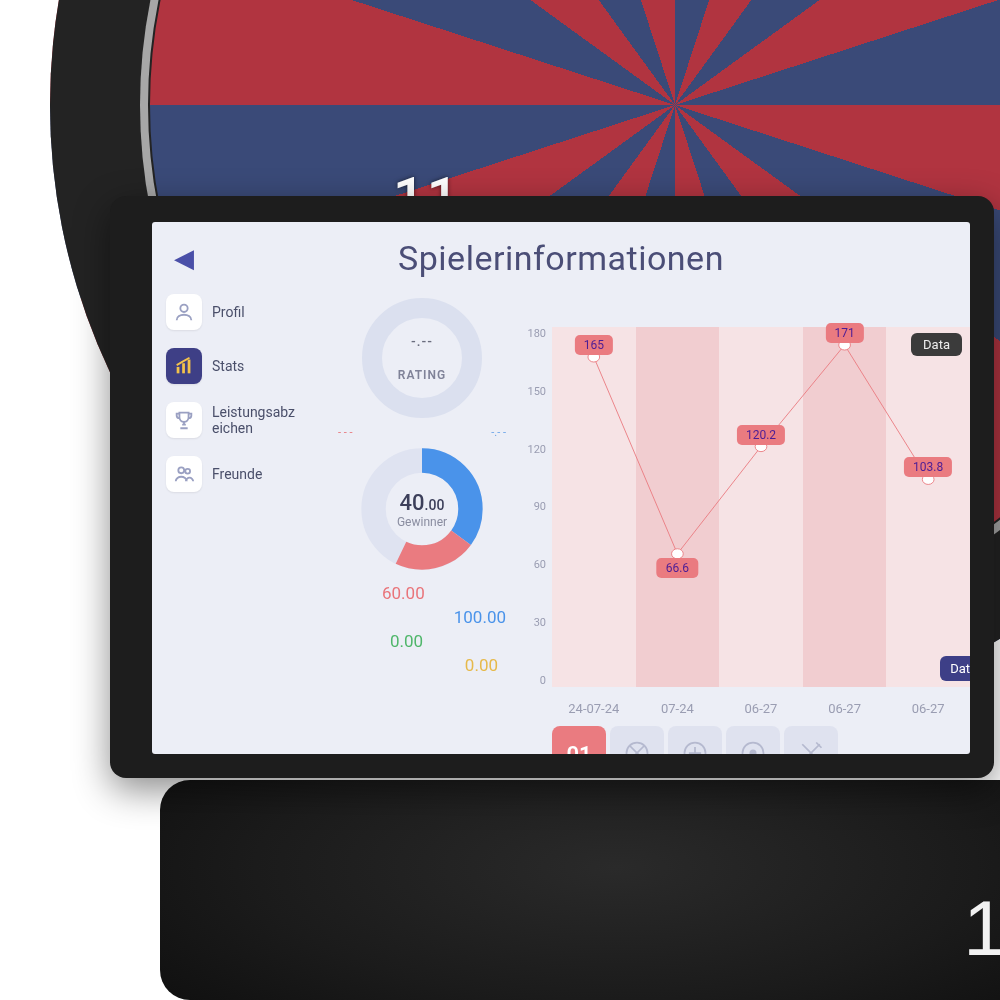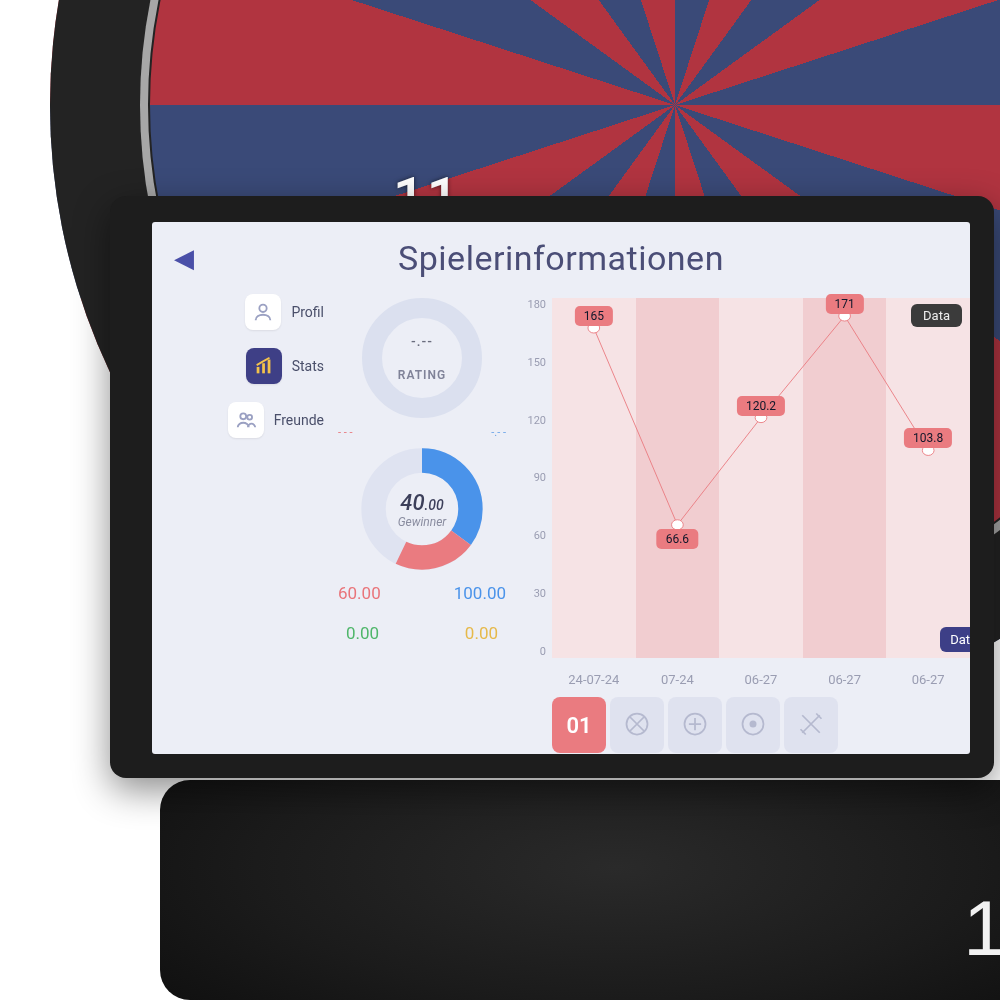--- a/index.html
+++ b/index.html
@@ -95,21 +95,21 @@
   }
 
   
   .sidebar {
     width: 180px; padding: 0 8px 0 14px;
     display: flex; flex-direction: column; gap: 18px;
   }
   .side-item {
     display: flex; align-items: center; gap: 10px;
     cursor: pointer;
-    color: #4a4f6a; font-size: 14px; justify-content: flex-end;
+    color: #4a4f6a; font-size: 14px;
   }
   .side-icon {
     width: 36px; height: 36px;
     border-radius: 8px;
     display: flex; align-items: center; justify-content: center;
     background: #fff;
     box-shadow: 0 1px 2px rgba(0,0,0,.08);
     flex-shrink: 0;
   }
   .side-icon svg { width: 22px; height: 22px; }
@@ -140,47 +140,49 @@
     font-size: 11px;
   }
   .dash-row .red { color: #e9747a; }
   .dash-row .blue { color: #6aa3e8; }
 
   .donut-wrap { position: relative; width: 128px; height: 128px; margin: 0 auto; }
   .donut-svg { width: 128px; height: 128px; transform: rotate(-90deg); }
   .donut-center {
     position: absolute; inset: 0;
     display: flex; flex-direction: column;
-    align-items: center; justify-content: center; font-style: italic;
+    align-items: center; justify-content: center;
   }
   .donut-val { font-size: 22px; color: #3c3f5a; font-weight: 500; }
   .donut-val .dec { font-size: 14px; }
   .donut-sub { font-size: 12px; color: #8a8da0; }
 
   .four-nums {
     margin-top: 10px;
-    display: grid; grid-template-columns: 1fr 1fr;
+    display: grid; grid-template-columns: 1fr;
     font-size: 17px;
-    row-gap: 20px;
+    row-gap: 4px;
+    margin-left: 44px;
   }
   .four-nums .n-red { color: #e9747a; text-align: left; padding-left:6px;}
   .four-nums .n-blue { color: #4a93ea; text-align: right; padding-right:6px;}
   .four-nums .n-green { color: #4fb66a; text-align: left; padding-left:14px;}
   .four-nums .n-yellow { color: #e6b94a; text-align: right; padding-right:14px;}
 
   
   .chartcol {
     flex: 1;
     position: relative;
     padding: 0 0 0 10px;
   }
   .chart-area {
     position: relative;
     height: 378px;
     display: flex;
+    margin-top: 29px;
   }
   .y-axis {
     width: 30px;
     display: flex; flex-direction: column;
     justify-content: space-between;
     text-align: right;
     font-size: 11px; color: #9a9db2;
     padding: 4px 6px 14px 0;
   }
   .plot {
@@ -211,21 +213,21 @@
     bottom: 18px;
     text-align: center;
     font-size: 12px; color: #9497ab;
     letter-spacing: .4px;
     pointer-events: none;
   }
 
   .pt-label {
     position: absolute;
     transform: translate(-50%, -110%);
-    background: #ea7b80; color: #0f172a;
+    background: #ea7b80; color: #4c1d95;
     font-size: 12px; padding: 3px 9px;
     border-radius: 5px;
     white-space: nowrap;
   }
   .pt-label.below { transform: translate(-50%, 20%); }
 
   .x-axis {
     display: flex;
     font-size: 13px; color: #9a9db2;
     padding-left: 30px;
@@ -288,20 +290,31 @@
             <svg viewBox="0 0 24 24">
               <rect x="4" y="13" width="3" height="7" fill="#f2c24b"></rect>
               <rect x="10" y="9" width="3" height="11" fill="#f2c24b"></rect>
               <rect x="16" y="5" width="3" height="15" fill="#f2c24b"></rect>
               <path d="M4 11 L11 7 L18 3" stroke="#f2c24b" stroke-width="2" fill="none"></path>
             </svg>
           </span>
           <span class="side-label">Stats</span>
         </div>
 
+        <div class="side-item">
+          <span class="side-icon">
+            <svg viewBox="0 0 24 24" fill="none" stroke="#9aa0c2" stroke-width="2">
+              <path d="M7 4h10v5a5 5 0 01-10 0V4z"></path>
+                <path d="M7 5H4v2a3 3 0 003 3M17 5h3v2a3 3 0 01-3 3"></path>
+              <path d="M10 17h4M12 14v3M8 21h8"></path>
+            </svg>
+          </span>
+          <span class="side-label" style="white-space:pre-line">Leistungsabz
+eichen</span>
+        </div>
 
 
         <div class="side-item">
           <span class="side-icon">
             <svg viewBox="0 0 24 24" fill="none" stroke="#9aa0c2" stroke-width="2">
               <circle cx="9" cy="8" r="3.2"></circle>
                 <circle cx="16" cy="9" r="2.6"></circle>
               <path d="M3 20c0-3 3-5 6-5s6 2 6 5M14 20c0-2 2-4 4-4s4 2 4 4"></path>
             </svg>
           </span>

